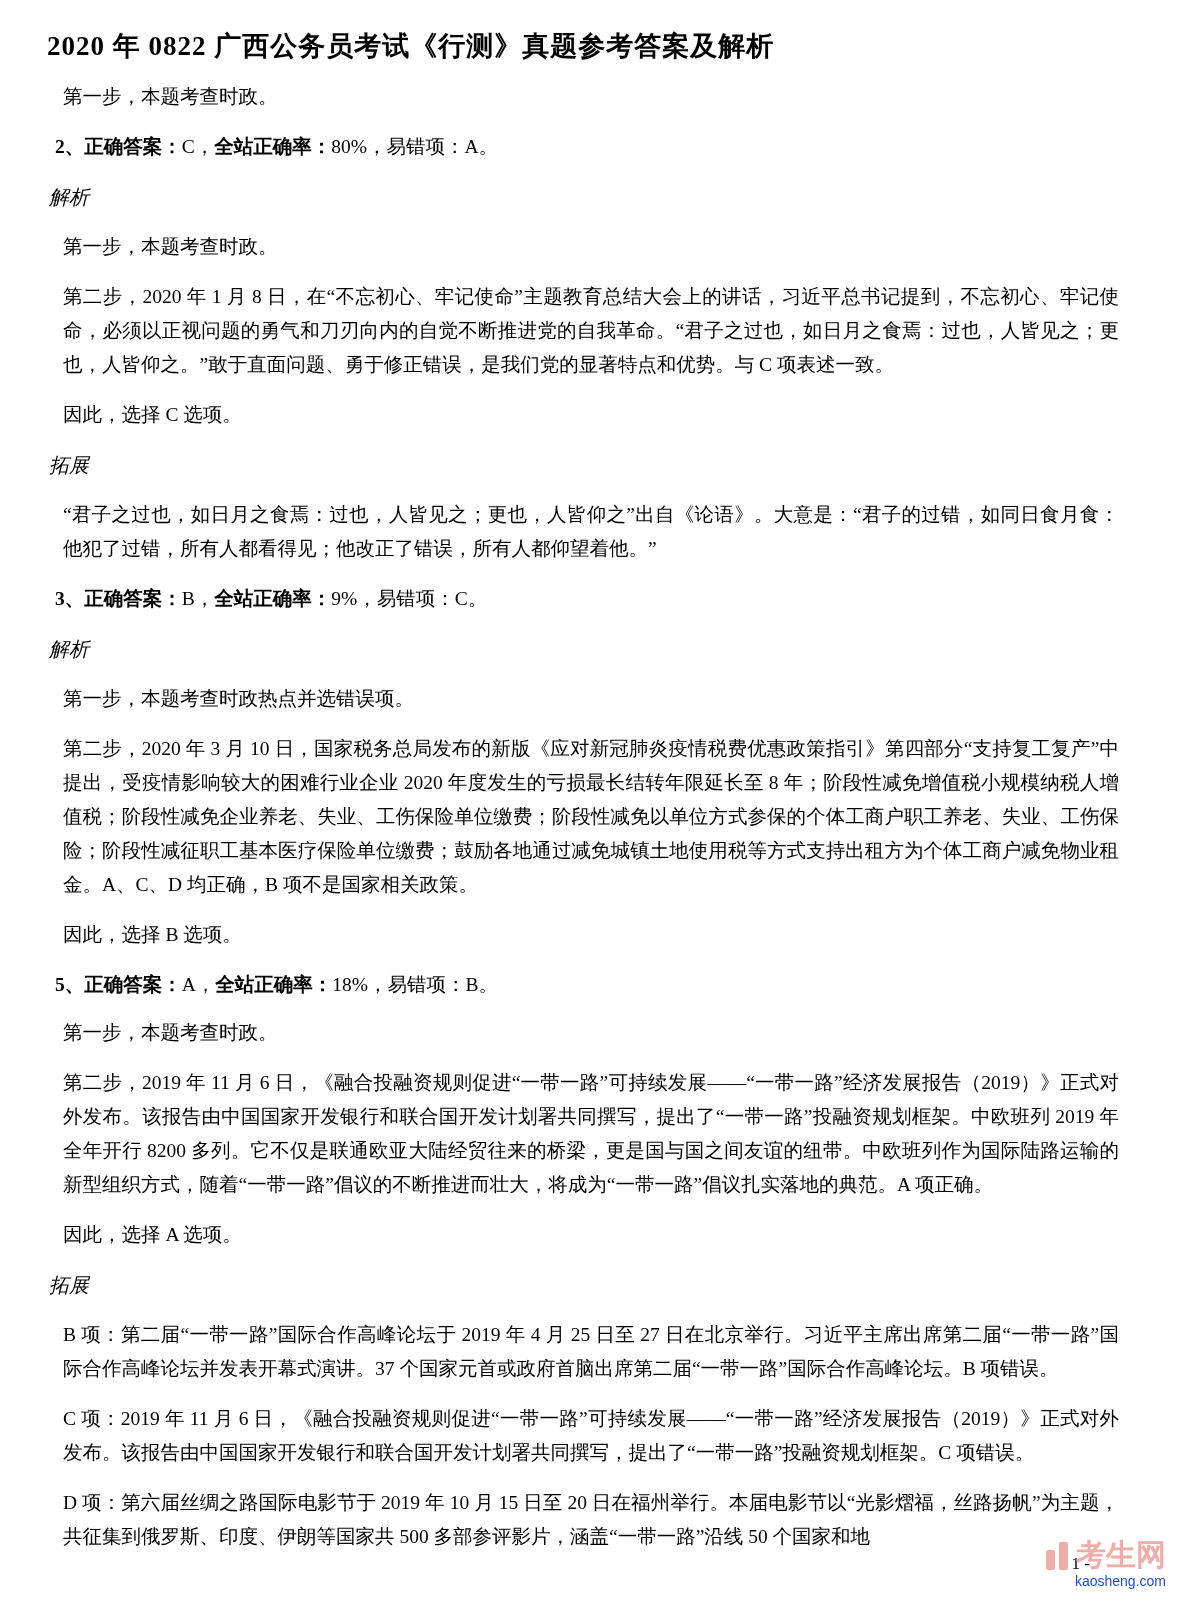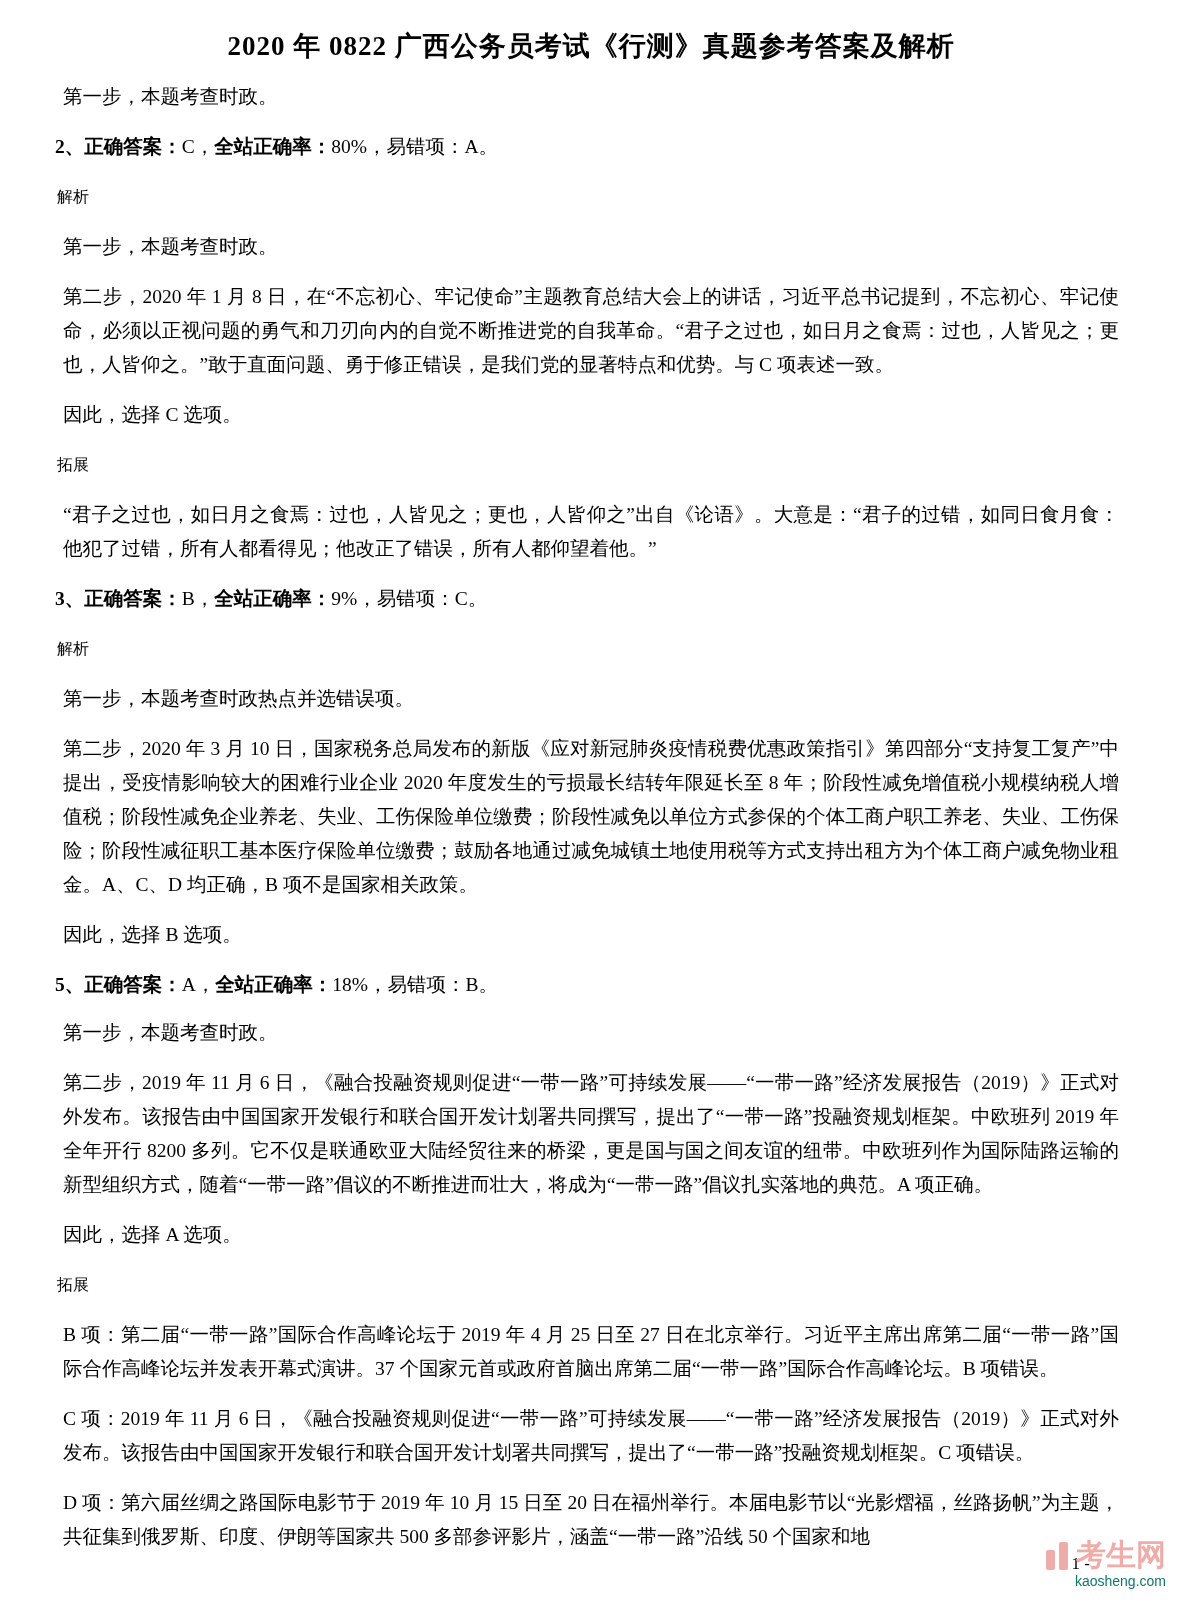--- a/index.html
+++ b/index.html
@@ -13,40 +13,41 @@
     overflow: hidden;
     position: relative;
     box-sizing: border-box;
     padding: 22px 47px 0 47px;
     font-family: "Liberation Serif", "DejaVu Serif", serif;
     color: #000000;
   }
   .doc-title {
     font-size: 27px;
     font-weight: bold;
-    text-align: center;
+    text-align: left;
     margin: 6px 0 14px 0;
     letter-spacing: 1px;
   }
   .para {
     font-size: 19.5px;
     line-height: 34px;
     text-align: justify;
     margin: 16px;
   }
   .qhead {
     font-size: 19.5px;
     line-height: 34px;
     margin: 14px 0 2px 8px;
   }
   .qhead .b { font-weight: bold; }
   .sub {
-    font-size: 16px;
+    font-size: 20px;
     line-height: 34px;
-    margin: 16px 0 16px 10px;
+    margin: 16px 0 16px 2px;
+    font-style: italic;
   }
   .gap-top { margin-top: 14px; }
   .footer-area {
     position: absolute;
     right: 0;
     bottom: 0;
     width: 100%;
     height: 90px;
     pointer-events: none;
   }
@@ -85,21 +86,21 @@
   .wm-bar2 { height: 28px; }
   .wm-name {
     font-size: 30px;
     font-weight: bold;
     color: #efada9;
     font-family: "Liberation Sans", sans-serif;
   }
   .wm-domain {
     font-size: 14px;
     margin-top: 4px;
-    color: #0f766e;
+    color: #1d4ed8;
     font-family: "Liberation Sans", sans-serif;
   }
 </style>
 </head>
 <body>
 
 <main>
 
   <h1 class="doc-title">2020 年 0822 广西公务员考试《行测》真题参考答案及解析</h1>
 

